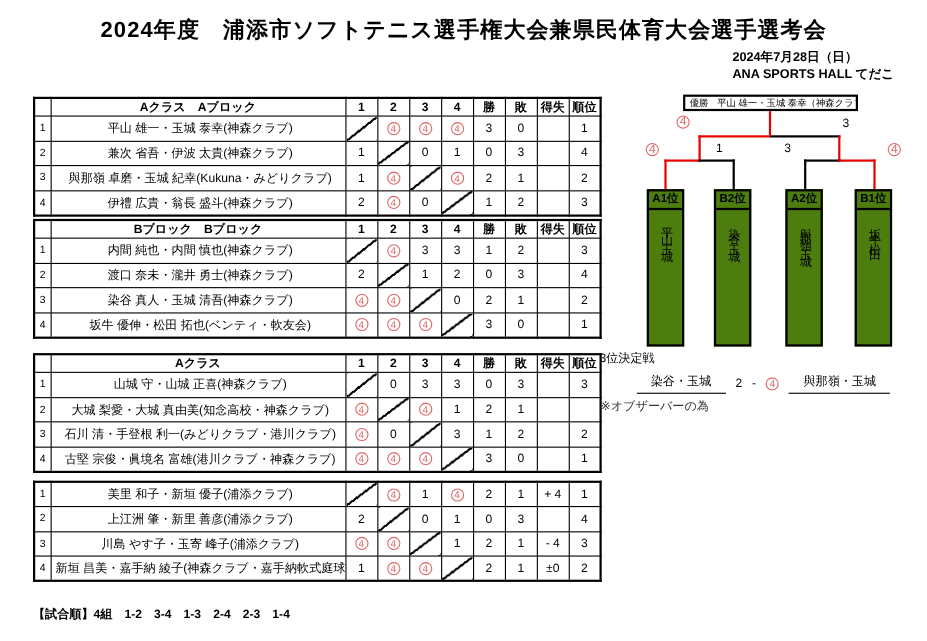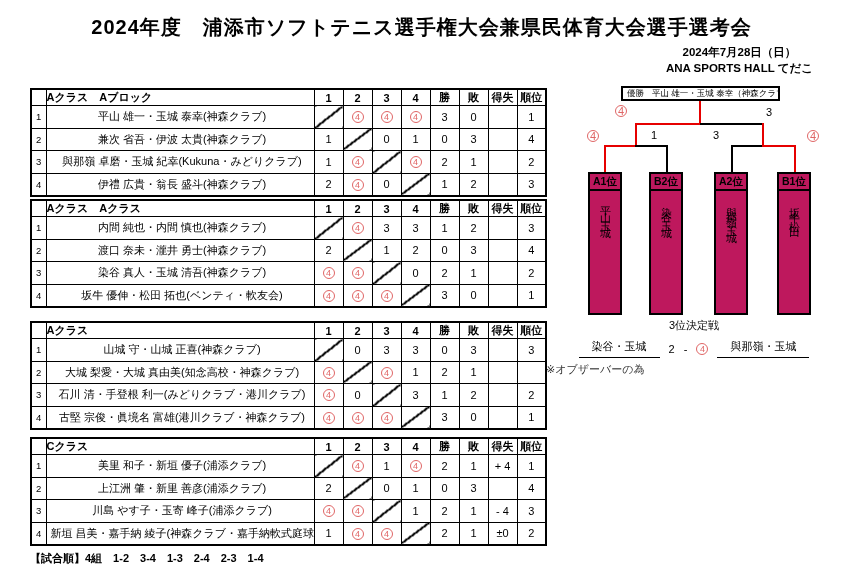--- a/index.html
+++ b/index.html
@@ -3,53 +3,53 @@
 <meta charset="utf-8">
 <style>
   :root{ --red:#e60000; --cred:#e06666; }
   *{box-sizing:border-box; margin:0; padding:0;}
   html,body{width:843px;height:583px;}
   body{font-family:"Liberation Sans","DejaVu Sans",sans-serif; background:#fff; color:#000; position:relative; overflow:hidden;}
   .abs{position:absolute;}
 
   
   .page-title{top:14px; left:0; width:843px; text-align:center; font-size:20px; font-weight:bold; letter-spacing:1px;}
-  .date-block{top:44px; right:30px; text-align:center; font-size:11.5px; font-weight:bold; line-height:16px;}
+  .date-block{top:44px; right:30px; text-align:left; font-size:11.5px; font-weight:bold; line-height:16px;}
 
   
   .rtable{left:30px; width:515px;}
   table.grid{border-collapse:collapse; table-layout:fixed; width:515px; border:2px solid #000;}
   .grid th,.grid td{border:1px solid #000; overflow:hidden; white-space:nowrap; padding:0;}
   .grid tr.hd{height:16px;}
   .grid tr.dr{height:22.5px;}
   .grid th{font-size:11px; font-weight:bold; text-align:center;}
   .grid .no{width:15px; font-size:9.5px; text-align:center;}
   .grid .nm{width:268px; text-align:center; padding-left:4px; font-size:11px;}
-  .grid th.nm{text-align:left; padding-left:0;}
+  .grid th.nm{text-align:center; padding-left:0;}
   .grid .sc{width:29px; text-align:center; font-size:11px;}
   .grid td.diag{background:linear-gradient(to bottom right, transparent calc(50% - 1px), #000 calc(50% - 1px), #000 calc(50% + 1px), transparent calc(50% + 1px));}
 
   .c4{display:inline-block; width:12px; height:12px; line-height:11px; border:1px solid var(--cred); border-radius:50%; color:var(--cred); font-size:9px; text-align:center; vertical-align:middle; font-weight:normal;}
 
   
   .bracket{left:545px; top:80px; width:298px; height:240px;}
   .hl{position:absolute; height:2px; background:#000;}
   .vl{position:absolute; width:2px; background:#000;}
   .redline{background:var(--red);}
   .champ{position:absolute; left:76px; top:6px; width:159px; height:15px; border:2px solid #000; font-size:8.5px; line-height:11px; padding-left:4px; white-space:nowrap; overflow:hidden;}
   .champ .lbl{margin-right:8px;text-align:right;}
   .bscore{position:absolute; font-size:11px;}
-  .slot{position:absolute; top:92px; width:34px; border:2px solid #000; background:#be185d;}
+  .slot{position:absolute; top:92px; width:34px; border:2px solid #000; background:#4d7c0f;}
   .slot-head{height:17px; line-height:15px; text-align:center; font-weight:bold; font-size:10.5px; border-bottom:2px solid #000;}
   .slot-body{height:122px; display:flex; justify-content:center; padding-top:7px;}
   .vtext{writing-mode:vertical-rl; text-orientation:upright; font-size:11px; letter-spacing:5px; line-height:1;}
 
   
   .third{left:545px; top:318px; width:298px; font-size:11px;}
-  .third .t{text-align:center;}
+  .third .t{}
   .third .row{margin-top:6px; display:flex; align-items:center; justify-content:center; gap:9px;}
   .third .uname{border-bottom:1px solid #000; padding:0 13px 3px;}
   .obs-note{left:546px; top:362px; font-size:11px; color:#333;}
   .match-order{left:30px; top:551px; font-size:11px; font-weight:bold;}
 </style>
 </head>
 <body>
 
 <div class="abs page-title">2024年度　浦添市ソフトテニス選手権大会兼県民体育大会選手選考会</div>
 <div class="abs date-block">
@@ -121,21 +121,21 @@
           <td class="sc">3</td>
         </tr>
       </tbody>
     </table>
   </div>
 <div class="abs rtable" style="top:199px">
     <table class="grid">
       <tbody>
         <tr class="hd">
           <th class="no"></th>
-          <th class="nm ttl">Aクラス　Aクラス</th>
+          <th class="nm ttl">Bブロック　Bブロック</th>
           <th class="sc">1</th>
           <th class="sc">2</th>
           <th class="sc">3</th>
           <th class="sc">4</th>
           <th class="sc">勝</th>
           <th class="sc">敗</th>
           <th class="sc">得失</th>
           <th class="sc">順位</th>
         </tr>
         <tr class="dr">
@@ -251,32 +251,20 @@
           <td class="sc">0</td>
           <td class="sc"></td>
           <td class="sc">1</td>
         </tr>
       </tbody>
     </table>
   </div>
 <div class="abs rtable" style="top:437px">
     <table class="grid">
       <tbody>
-        <tr class="hd">
-          <th class="no"></th>
-          <th class="nm ttl">Cクラス</th>
-          <th class="sc">1</th>
-          <th class="sc">2</th>
-          <th class="sc">3</th>
-          <th class="sc">4</th>
-          <th class="sc">勝</th>
-          <th class="sc">敗</th>
-          <th class="sc">得失</th>
-          <th class="sc">順位</th>
-        </tr>
         <tr class="dr">
           <td class="no">1</td>
           <td class="nm">美里 和子・新垣 優子(浦添クラブ)</td>
           <td class="sc diag"></td>
           <td class="sc"><span class="c4">4</span></td>
           <td class="sc">1</td>
           <td class="sc"><span class="c4">4</span></td>
           <td class="sc">2</td>
           <td class="sc">1</td>
           <td class="sc">+ 4</td>

